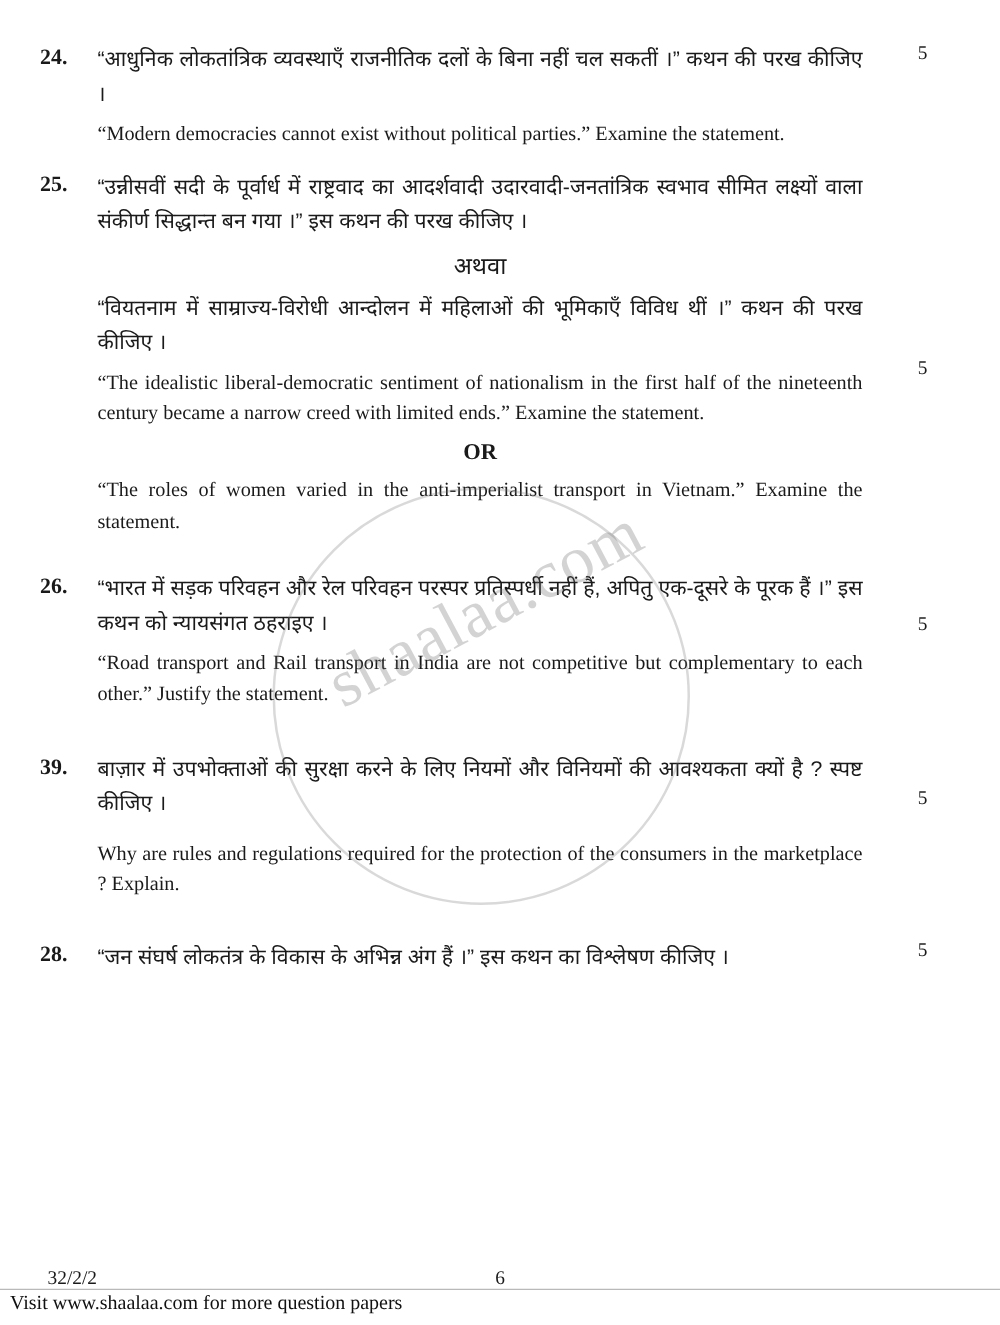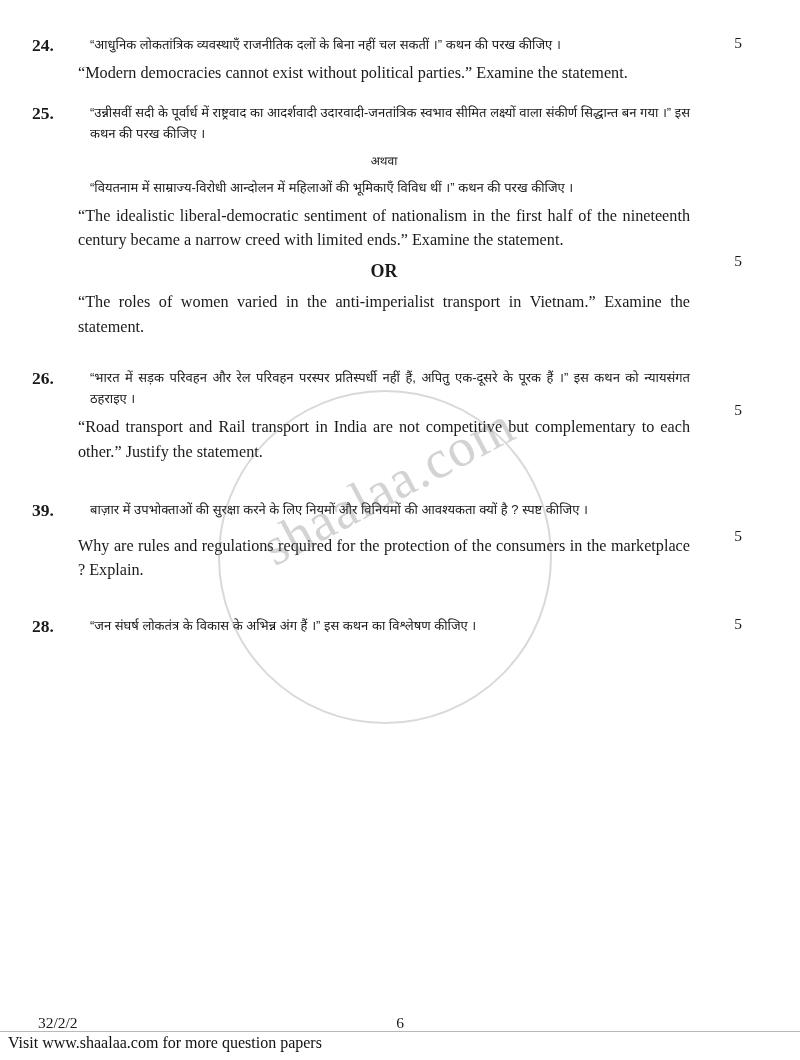--- a/index.html
+++ b/index.html
@@ -76,37 +76,37 @@
     position: absolute;
     right: 0;
     width: 40px;
     text-align: right;
     font-size: 15.5px;
     font-family: "Liberation Serif", serif;
   }
 
   .hindi {
     font-family: "Liberation Sans", sans-serif;
-    font-size: 13px;
+    font-size: 17px;
     line-height: 1.62;
     text-align: justify;
-    margin: 0 0 2px 12px;
+    margin: 0 0 2px 0;
   }
   .hindi.nojust { text-align: left; }
   .english {
     font-family: "Liberation Serif", serif;
     font-size: 16.2px;
     line-height: 1.52;
     text-align: justify;
     margin: 6px 0 0 0;
   }
   .center-word {
     text-align: center;
     font-family: "Liberation Sans", sans-serif;
-    font-size: 12px;
+    font-size: 19px;
     margin: 8px 0 8px 0;
     font-weight: normal;
   }
   .center-or {
     text-align: center;
     font-family: "Liberation Serif", serif;
     font-size: 18px;
     font-weight: bold;
     margin: 8px 0 8px 0;
   }

